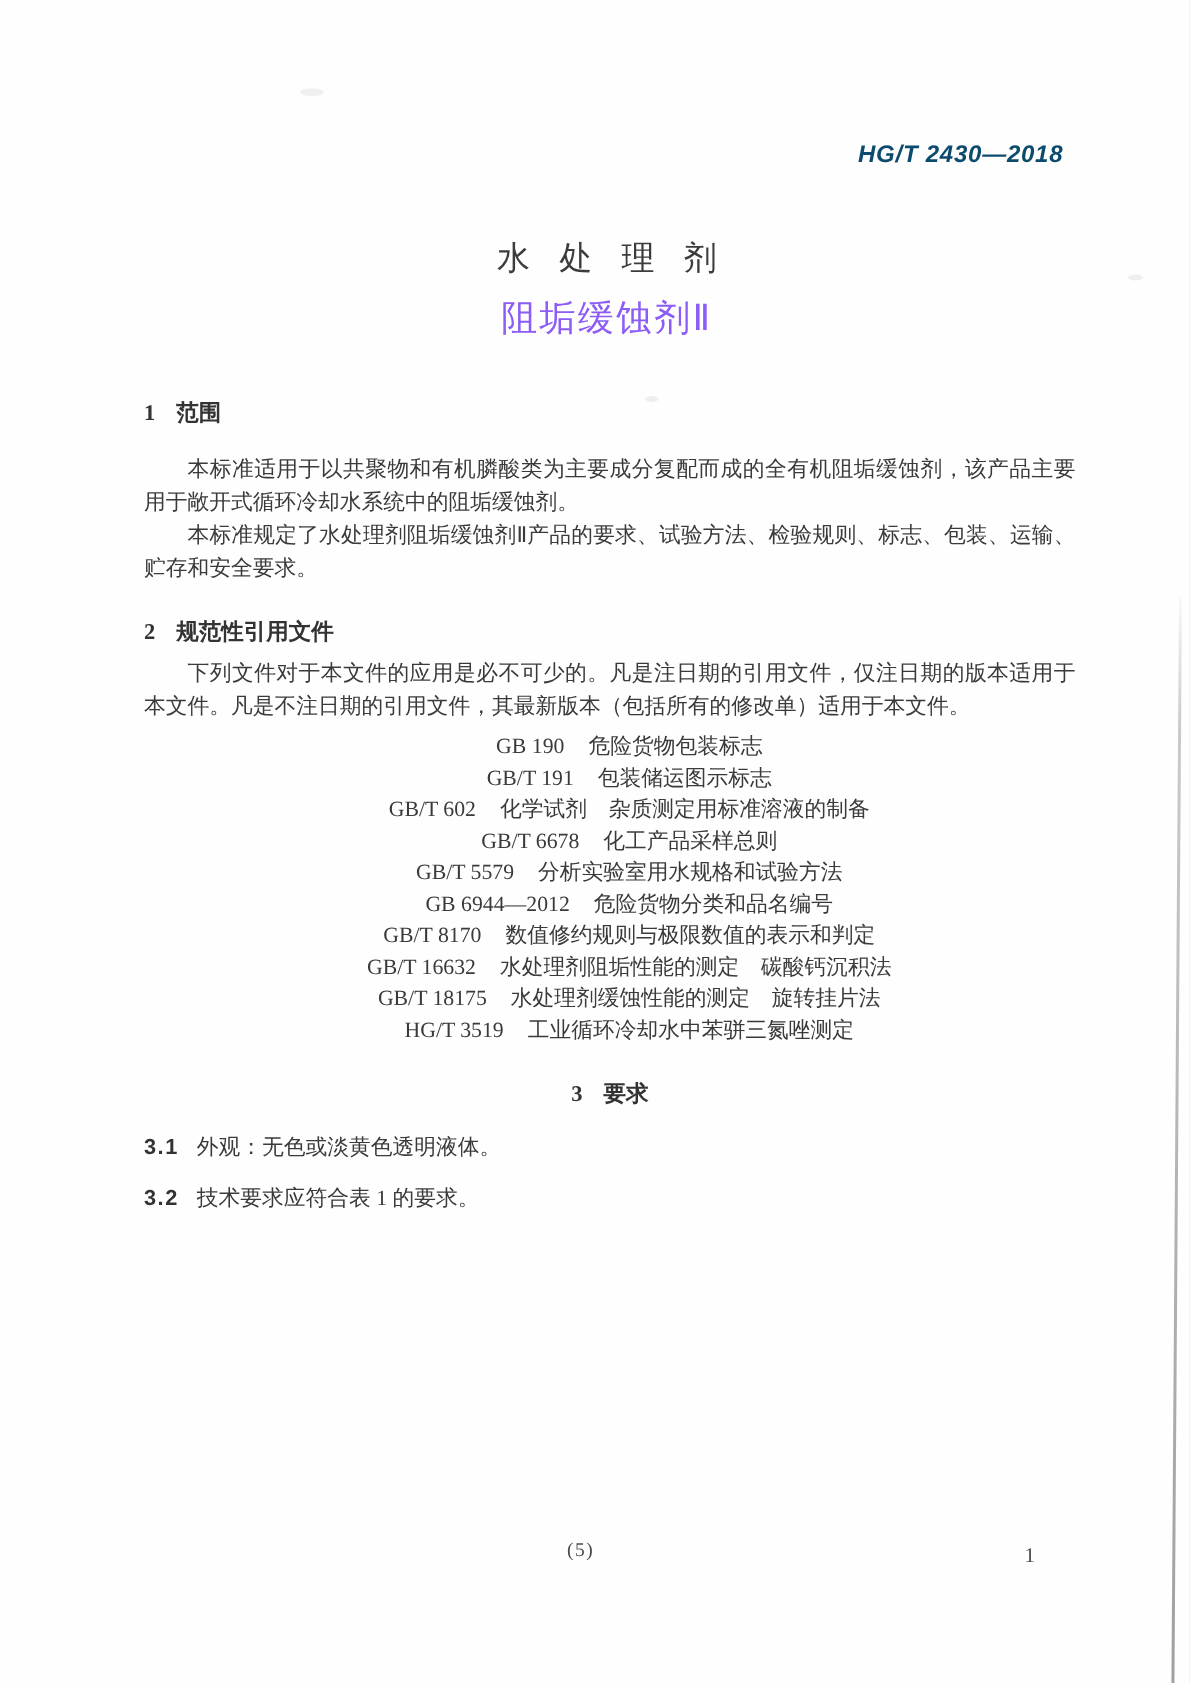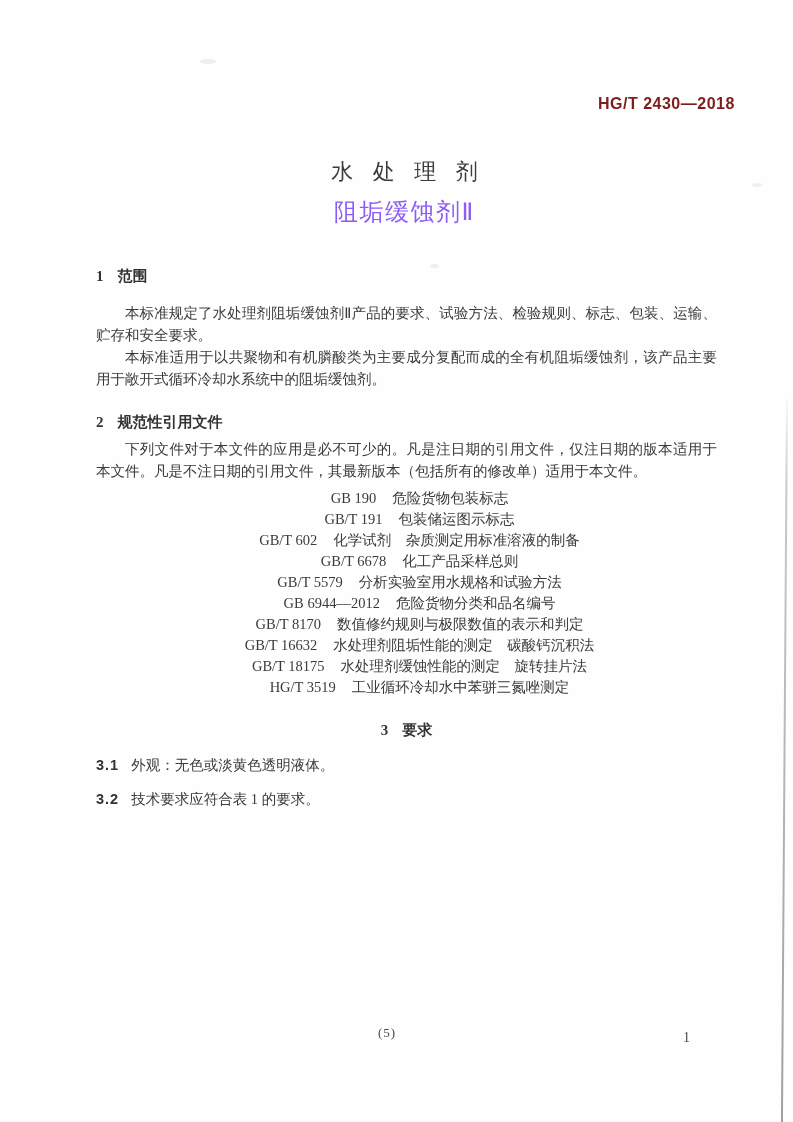--- a/index.html
+++ b/index.html
@@ -6,23 +6,23 @@
   .page {
     position:relative;
     width:793px; height:1122px;
     margin:0 auto;
     background:#fefefe;
     font-family:"Liberation Serif", serif;
     color:#3a3a3a;
     overflow:hidden;
   }
   .doc-code {
-    position:absolute; top:95px; left:598px; width:140px;
+    position:absolute; top:95px; left:572px; width:140px;
     font-family:"Liberation Sans", sans-serif;
-    font-weight:600; font-size:16px; letter-spacing:0.5px; color:#7f1d1d;
+    font-weight:600; font-size:16px; letter-spacing:0.5px; color:#0c4a6e;font-style:italic;
   }
   .title-block {
     position:absolute; top:157px; left:0; width:100%;
     text-align:center; padding-left:16px; box-sizing:border-box;
   }
   .title-line1 {
     font-size:22px; letter-spacing:7px; margin-right:-7px;
     margin-bottom:9px; color:#3c3c3c; font-weight:500;
   }
   .title-line2 {
@@ -84,22 +84,22 @@
   <div class="title-block">
     <div class="title-line1">水 处 理 剂</div>
     <div class="title-line2">阻垢缓蚀剂Ⅱ</div>
   </div>
 
   <div class="content">
 
     <div class="sec-heading" id="sec1-heading">
       <span class="sec-num">1</span><span class="sec-title">范围</span>
     </div>
+    <p class="body-para">本标准适用于以共聚物和有机膦酸类为主要成分复配而成的全有机阻垢缓蚀剂，该产品主要用于敞开式循环冷却水系统中的阻垢缓蚀剂。</p>
     <p class="body-para">本标准规定了水处理剂阻垢缓蚀剂Ⅱ产品的要求、试验方法、检验规则、标志、包装、运输、贮存和安全要求。</p>
-    <p class="body-para">本标准适用于以共聚物和有机膦酸类为主要成分复配而成的全有机阻垢缓蚀剂，该产品主要用于敞开式循环冷却水系统中的阻垢缓蚀剂。</p>
 
     <div class="sec-heading" id="sec2-heading">
       <span class="sec-num">2</span><span class="sec-title">规范性引用文件</span>
     </div>
     <p class="body-para">下列文件对于本文件的应用是必不可少的。凡是注日期的引用文件，仅注日期的版本适用于本文件。凡是不注日期的引用文件，其最新版本（包括所有的修改单）适用于本文件。</p>
 
     <div class="ref-list">
       <div class="ref-line">
         <span class="ref-code">GB 190</span><span class="ref-title">危险货物包装标志</span>
       </div>

